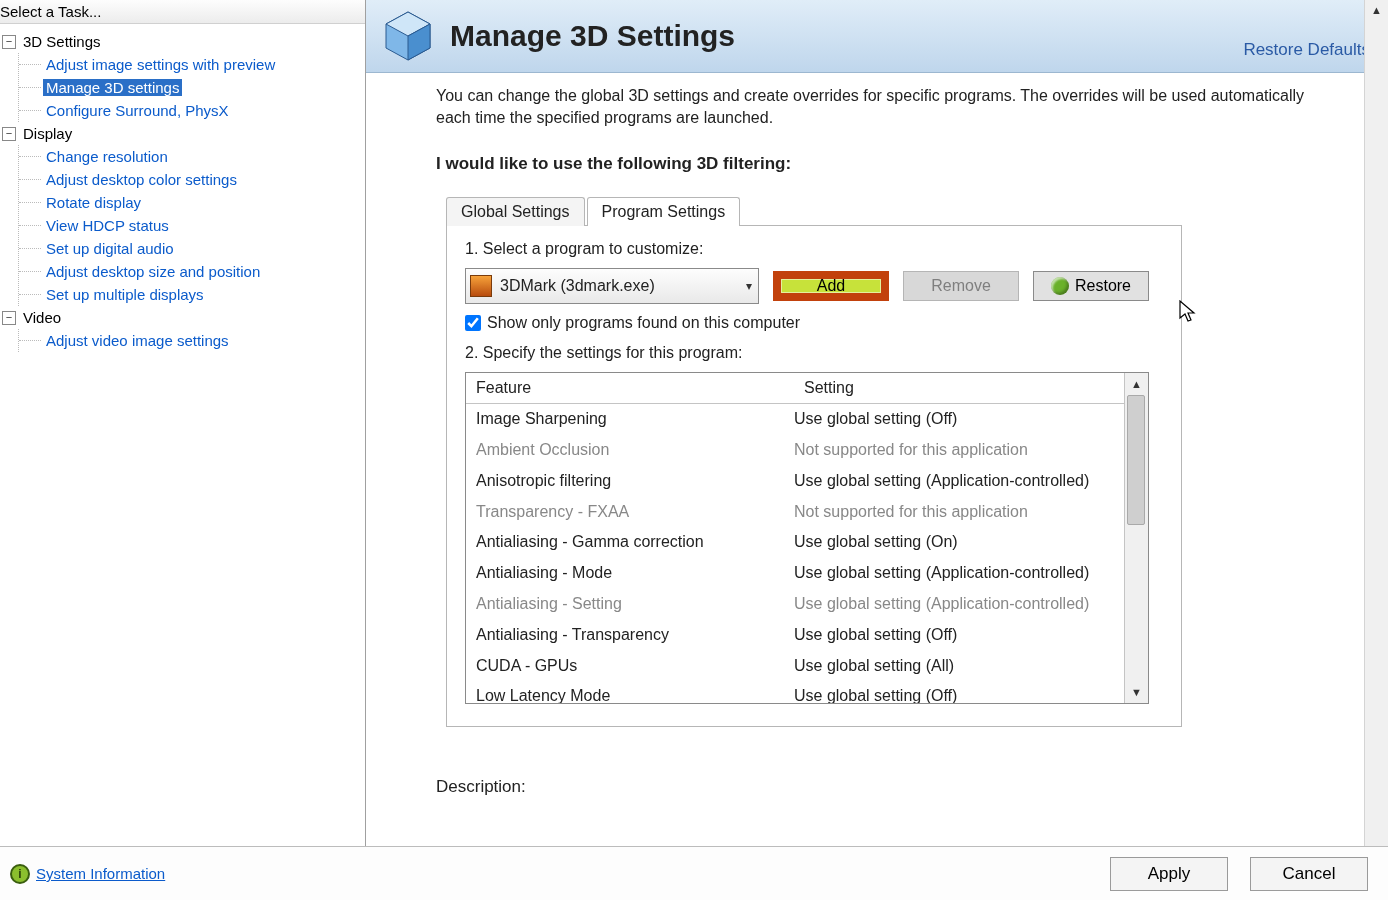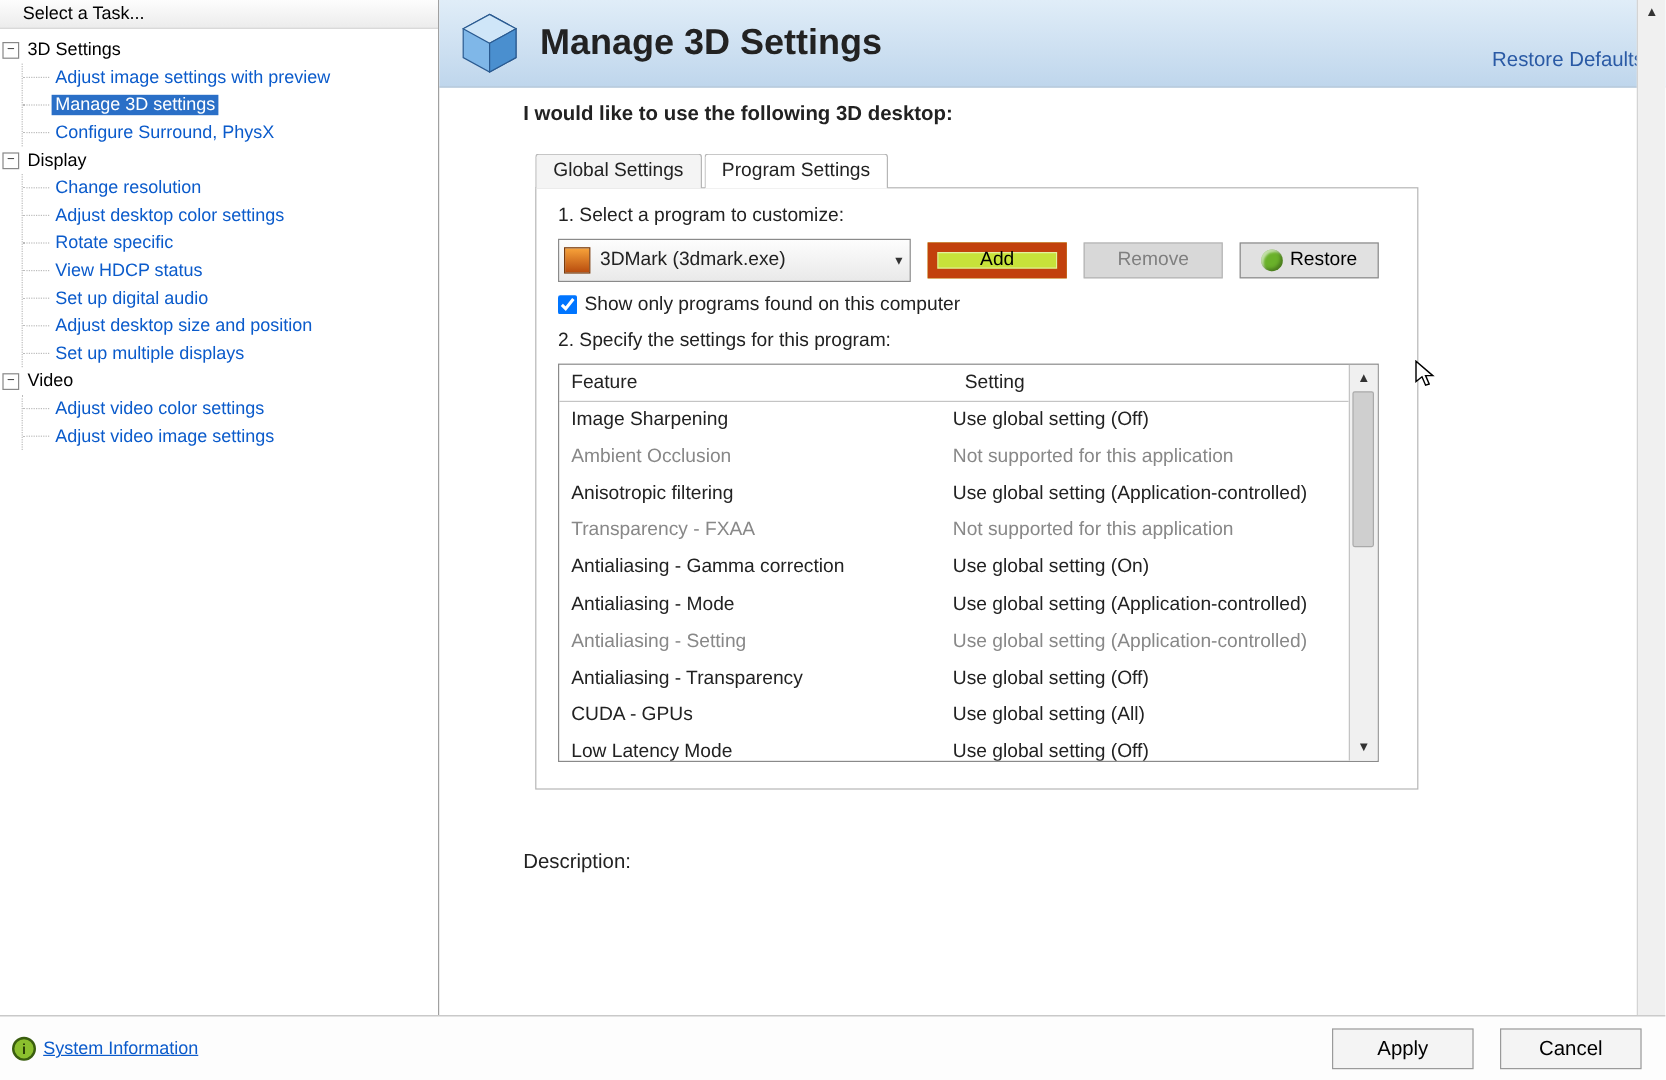--- a/index.html
+++ b/index.html
@@ -1,20 +1,20 @@
 <!DOCTYPE html>
 <html><head>
 <meta charset="utf-8">
 <style>
 * { box-sizing: border-box; margin: 0; padding: 0; font-family: 'Segoe UI', Tahoma, sans-serif; }
 html, body { width: 1388px; height: 900px; overflow: hidden; background: #fff; }
 .root { display: flex; flex-direction: column; height: 100%; }
 .main-area { display: flex; flex: 1; overflow: hidden; }
 .sidebar { width: 366px; border-right: 1px solid #a0a0a0; display: flex; flex-direction: column; background: #fff; }
-.sidebar-header { padding: 3px 19px; font-size: 15px; background: linear-gradient(#fdfdfd,#ececec); border-bottom: 1px solid #d0d0d0; }
+.sidebar-header { padding: 3px 0; font-size: 15px; background: linear-gradient(#fdfdfd,#ececec); border-bottom: 1px solid #d0d0d0; }
 .tree { flex: 1; overflow-y: auto; padding: 6px 2px; font-size: 15px; }
 .tree-node { position: relative; }
 .tree-row { display: flex; align-items: center; height: 23px; cursor: default; }
 .tree-toggle { width: 14px; height: 14px; border: 1px solid #888; display: flex; align-items: center; justify-content: center; font-size: 11px; line-height: 1; margin-right: 4px; color: #333; background: #fff; user-select: none; }
 .tree-label { padding: 0 3px; }
 .tree-children { margin-left: 16px; border-left: 1px dotted #bbb; padding-left: 0; }
 .tree-leaf { display: flex; align-items: center; height: 23px; }
 .tree-leaf::before { content: ''; display: inline-block; width: 22px; border-top: 1px dotted #bbb; margin-right: 2px; vertical-align: middle; margin-left: 0; }
 .tree-link { color: #0b5bcb; padding: 0 3px; cursor: pointer; }
 .tree-link.selected { background: #2a6fc7; color: #fff; }
@@ -99,21 +99,21 @@
               <span class="tree-label">Display</span>
             </div>
             <div class="tree-children">
               <div class="tree-leaf">
                 <span class="tree-link">Change resolution</span>
               </div>
               <div class="tree-leaf">
                 <span class="tree-link">Adjust desktop color settings</span>
               </div>
               <div class="tree-leaf">
-                <span class="tree-link">Rotate specific</span>
+                <span class="tree-link">Rotate display</span>
               </div>
               <div class="tree-leaf">
                 <span class="tree-link">View HDCP status</span>
               </div>
               <div class="tree-leaf">
                 <span class="tree-link">Set up digital audio</span>
               </div>
               <div class="tree-leaf">
                 <span class="tree-link">Adjust desktop size and position</span>
               </div>
@@ -121,23 +121,20 @@
                 <span class="tree-link">Set up multiple displays</span>
               </div>
             </div>
           </div>
           <div class="tree-node">
             <div class="tree-row">
               <div class="tree-toggle">−</div>
               <span class="tree-label">Video</span>
             </div>
             <div class="tree-children">
-              <div class="tree-leaf">
-                <span class="tree-link">Adjust video color settings</span>
-              </div>
               <div class="tree-leaf">
                 <span class="tree-link">Adjust video image settings</span>
               </div>
             </div>
           </div>
         </div>
     </div>
 
     <div class="content">
       <div class="content-header">
@@ -146,21 +143,22 @@
             <polygon points="28,4 50,16 50,40 28,52 6,40 6,16" fill="#7fb7e8" stroke="#2a5a90" stroke-width="1"></polygon>
             <polygon points="28,4 50,16 28,28 6,16" fill="#cfe6f8" stroke="#2a5a90" stroke-width="1"></polygon>
             <polygon points="28,28 50,16 50,40 28,52" fill="#4a8fcf" stroke="#2a5a90" stroke-width="1"></polygon>
           </svg>
         </div>
         <div class="header-title">Manage 3D Settings</div>
         <div class="restore-defaults">Restore Defaults</div>
       </div>
 
       <div class="content-body">
-        <div class="section-title">I would like to use the following 3D desktop:</div>
+        <div class="intro-text">You can change the global 3D settings and create overrides for specific programs. The overrides will be used automatically each time the specified programs are launched.</div>
+        <div class="section-title">I would like to use the following 3D filtering:</div>
 
         <div class="tabs">
           <div class="tab">Global Settings</div>
           <div class="tab active">Program Settings</div>
         </div>
 
         <div class="tab-panel">
           <div class="step">1. Select a program to customize:</div>
           <div class="prog-row">
             <div class="combo">

